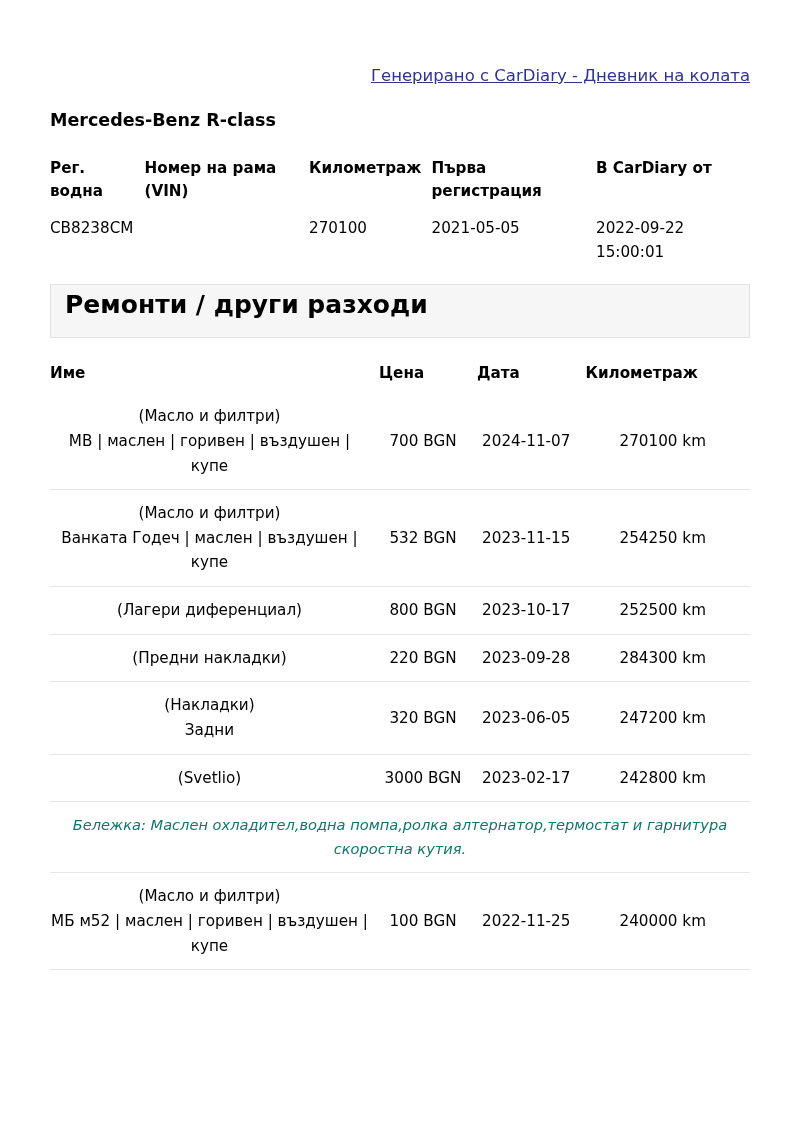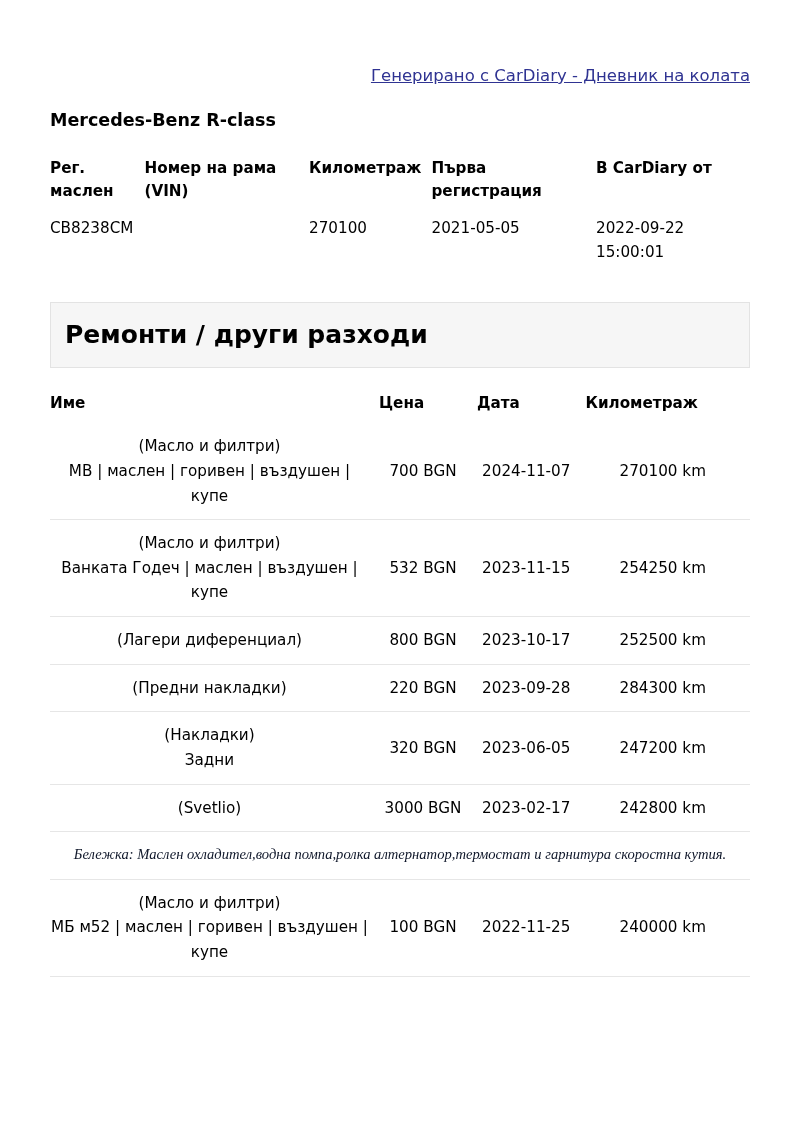--- a/index.html
+++ b/index.html
@@ -81,25 +81,25 @@
     white-space: pre-line;
   }
   .col-reg   { width: 13.5%; }
   .col-vin   { width: 23.5%; }
   .col-km    { width: 17.5%; }
   .col-reg1  { width: 23.5%; }
   .col-since { width: 22%; }
 
   
   .section-panel {
-    margin-top: 38px;
+    margin-top: 20px;
     background: #f6f6f6;
     border: 1px solid #e3e3e3;
     box-sizing: border-box;
-    padding: 16px 14px 16px 14px;
+    padding: 4px 14px 16px 14px;
   }
   .section-panel h2 {
     margin: 0;
     font-size: 25px;
     font-weight: bold;
     line-height: 1.25;
   }
 
   
   .repairs-table {
@@ -138,22 +138,21 @@
 
   .cell-line { display: block; }
 
   
   .note-row td {
     border-top: 1px solid #e6e6e6;
     padding: 11px 0 12px 0;
     font-style: italic;
     font-size: 14.6px;
     line-height: 1.62;
-    color: #0f172a;
-    font-family: Liberation Serif, serif;
+    color: #0f766e;
   }
   .note-row td .note-text { display: block; }
 </style>
 </head>
 <body>
 
 <div class="page">
 
   <div class="top-link-row">
     <a class="top-link" href="#">Генерирано с CarDiary - Дневник на колата</a>
@@ -165,21 +164,21 @@
   <table class="info-table">
     <colgroup>
       <col class="col-reg">
         <col class="col-vin">
         <col class="col-km">
       <col class="col-reg1">
         <col class="col-since">
     </colgroup>
     <thead>
       <tr>
-        <th>Рег. маслен</th>
+        <th>Рег. водна</th>
         <th>Номер на рама (VIN)</th>
         <th>Километраж</th>
         <th>Първа регистрация</th>
         <th>В CarDiary от</th>
       </tr>
     </thead>
     <tbody>
       <tr>
         <td>CB8238CM</td>
         <td></td>

